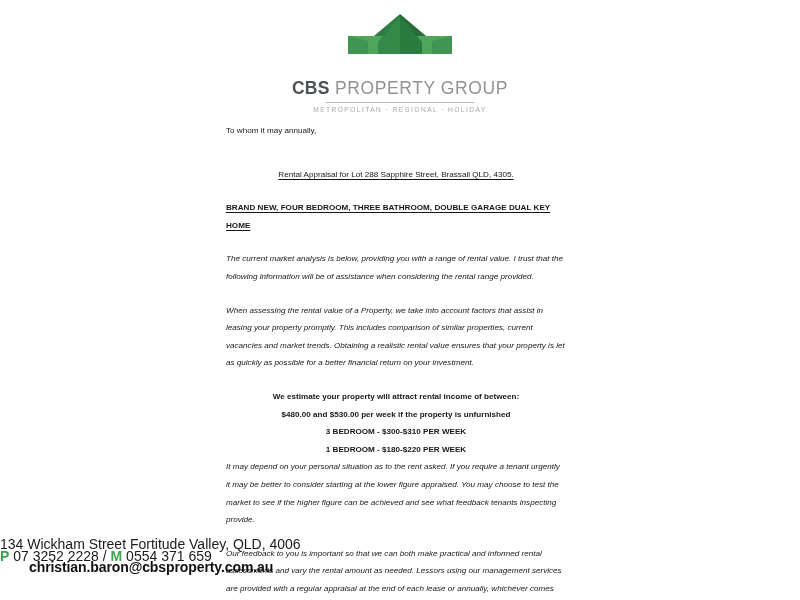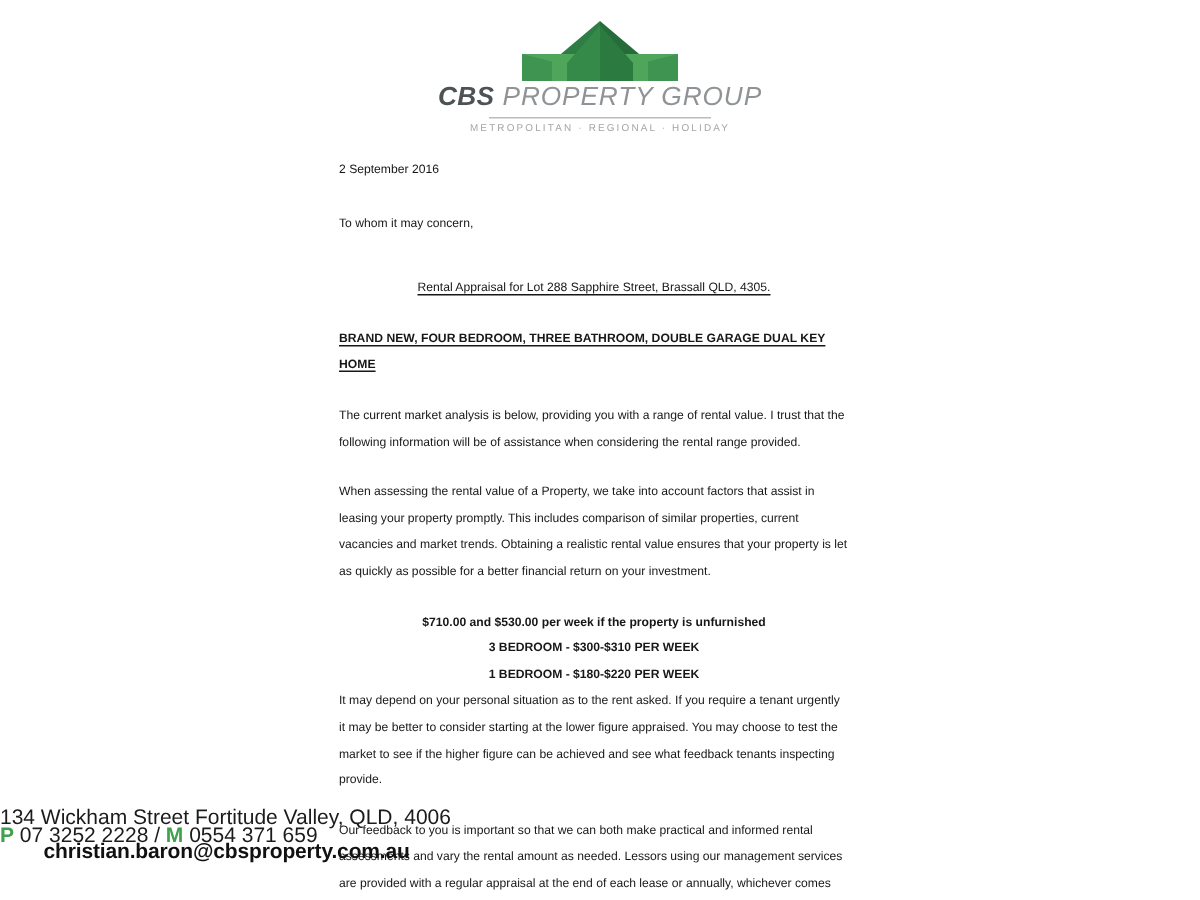--- a/index.html
+++ b/index.html
@@ -55,27 +55,26 @@
   }
   .logo-chevron {
     position: absolute;
     left: 0;
     top: 0;
     width: 104px;
     height: 40px;
   }
 
   .logo-wordmark {
-    margin-top: 0;
+    margin-top: 24px;
     font-size: 17.5px;
     letter-spacing: 0.6px;
     color: #8f9396;
     font-weight: 400;
     white-space: nowrap;
-    font-style: italic;
   }
   .logo-wordmark .cbs {
     font-weight: 700;
     color: #4d5255;
     letter-spacing: 0.2px;
   }
 
   .logo-rule {
     margin-top: 3px;
     width: 148px;
@@ -121,20 +120,21 @@
   .property-headline {
     font-weight: 700;
     text-decoration: underline;
     text-underline-offset: 2px;
     text-align: left;
     letter-spacing: 0.02px;
   }
 
   .body-para {
     text-align: left;
+    font-style: italic;
   }
 
   .estimate-block {
     text-align: center;
     font-weight: 700;
   }
   .estimate-block .est-line {
     line-height: 17.6px;
   }
 
@@ -197,25 +197,24 @@
 
     <div class="logo-wordmark"><span class="cbs">CBS</span><span> PROPERTY GROUP</span></div>
 
     <div class="logo-rule"></div>
 
     <div class="logo-tagline">METROPOLITAN  ·  REGIONAL  ·  HOLIDAY</div>
   </div>
 
   <div class="letter">
 
-    <p class="date-line">2 September 2016</p>
 
     <div class="gap-lg"></div>
 
-    <p class="salutation">To whom it may concern,</p>
+    <p class="salutation">To whom it may annually,</p>
 
     <div class="gap-lg"></div>
     <div class="gap-sm"></div>
 
     <p class="subject-line">Rental Appraisal for Lot 288 Sapphire Street, Brassall QLD, 4305.</p>
 
     <div class="gap-md"></div>
 
     <p class="property-headline">BRAND NEW, FOUR BEDROOM, THREE BATHROOM, DOUBLE GARAGE DUAL KEY HOME</p>
 
@@ -223,21 +222,22 @@
 
     <p class="body-para">The current market analysis is below, providing you with a range of rental value.  I trust that the following information will be of assistance when considering the rental range provided.</p>
 
     <div class="gap-md"></div>
 
     <p class="body-para">When assessing the rental value of a Property, we take into account factors that assist in leasing your property promptly.  This includes comparison of similar properties, current vacancies and market trends.  Obtaining a realistic rental value ensures that your property is let as quickly as possible for a better financial return on your investment.</p>
 
     <div class="gap-md"></div>
 
     <div class="estimate-block">
-      <div class="est-line">$710.00 and $530.00 per week if the property is unfurnished</div>
+      <div class="est-line">We estimate your property will attract rental income of between:</div>
+      <div class="est-line">$480.00 and $530.00 per week if the property is unfurnished</div>
       <div class="est-line">3 BEDROOM - $300-$310 PER WEEK</div>
       <div class="est-line">1 BEDROOM - $180-$220 PER WEEK</div>
     </div>
 
     <p class="body-para">It may depend on your personal situation as to the rent asked.  If you require a tenant urgently it may be better to consider starting at the lower figure appraised.  You may choose to test the market to see if the higher figure can be achieved and see what feedback tenants inspecting provide.</p>
 
     <div class="gap-md"></div>
 
     <p class="body-para">Our feedback to you is important so that we can both make practical and informed rental assessments and vary the rental amount as needed.  Lessors using our management services are provided with a regular appraisal at the end of each lease or annually, whichever comes first.  If possible, we aim at achieving a higher rent for Lessors although this depends on many factors such as the condition of property and the market activity.</p>
 

